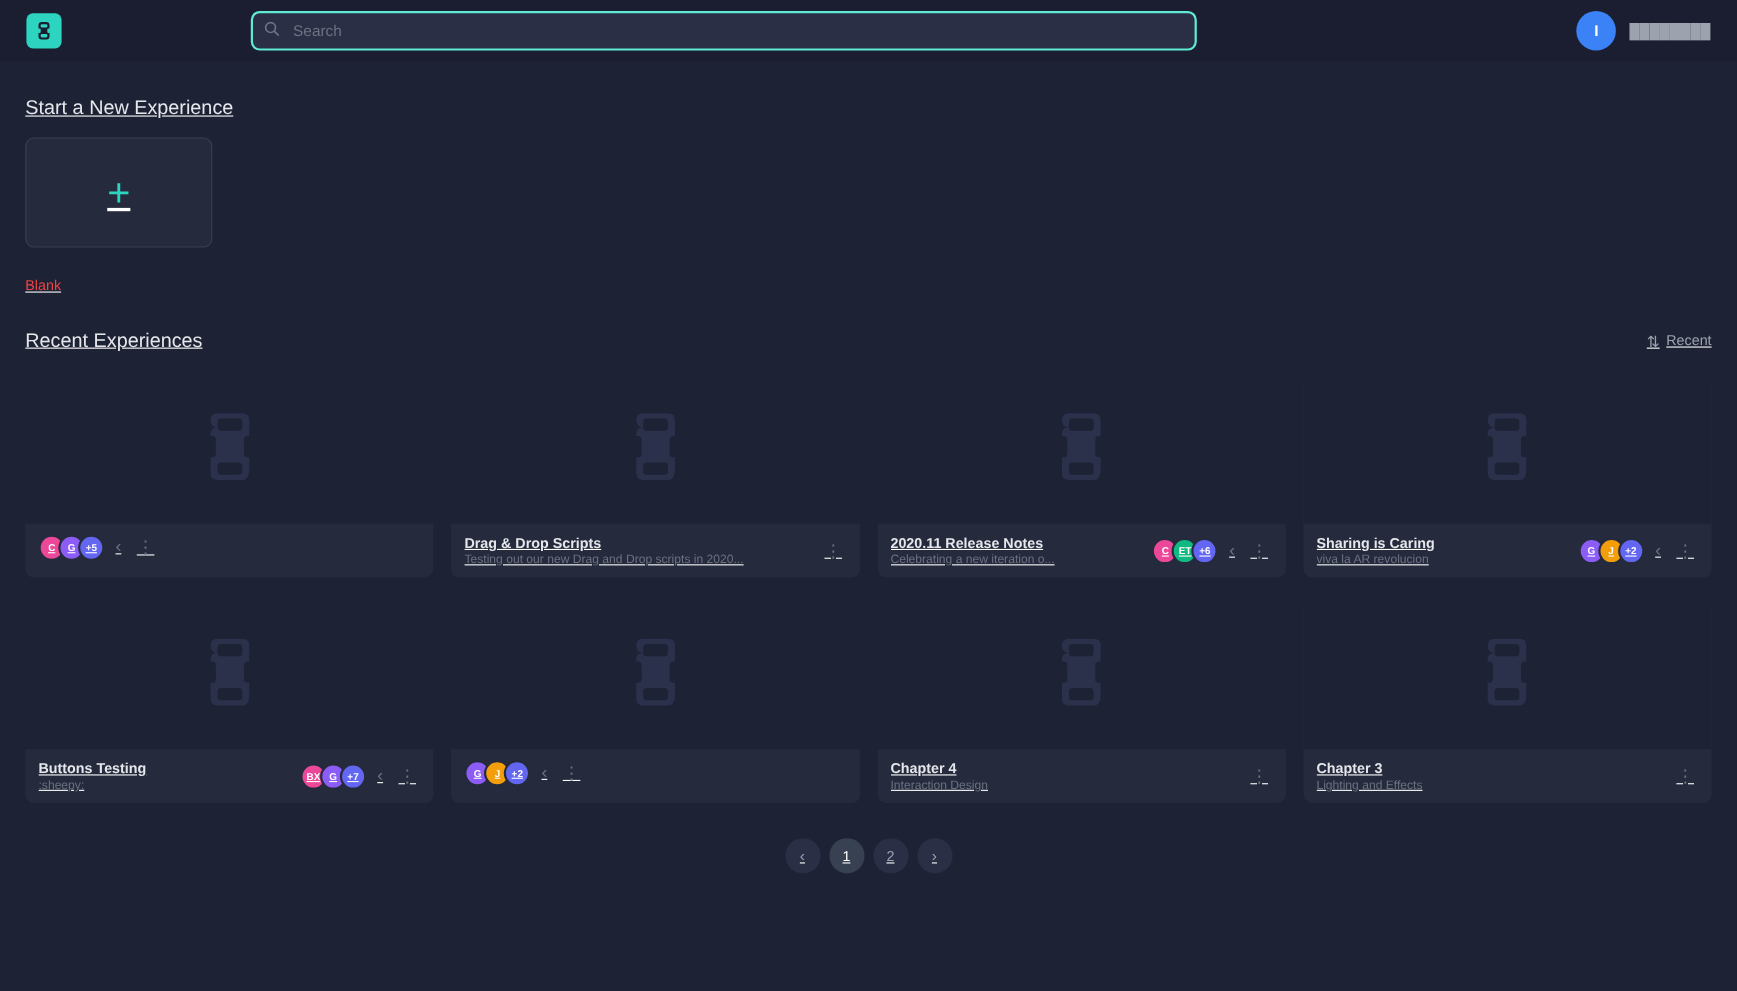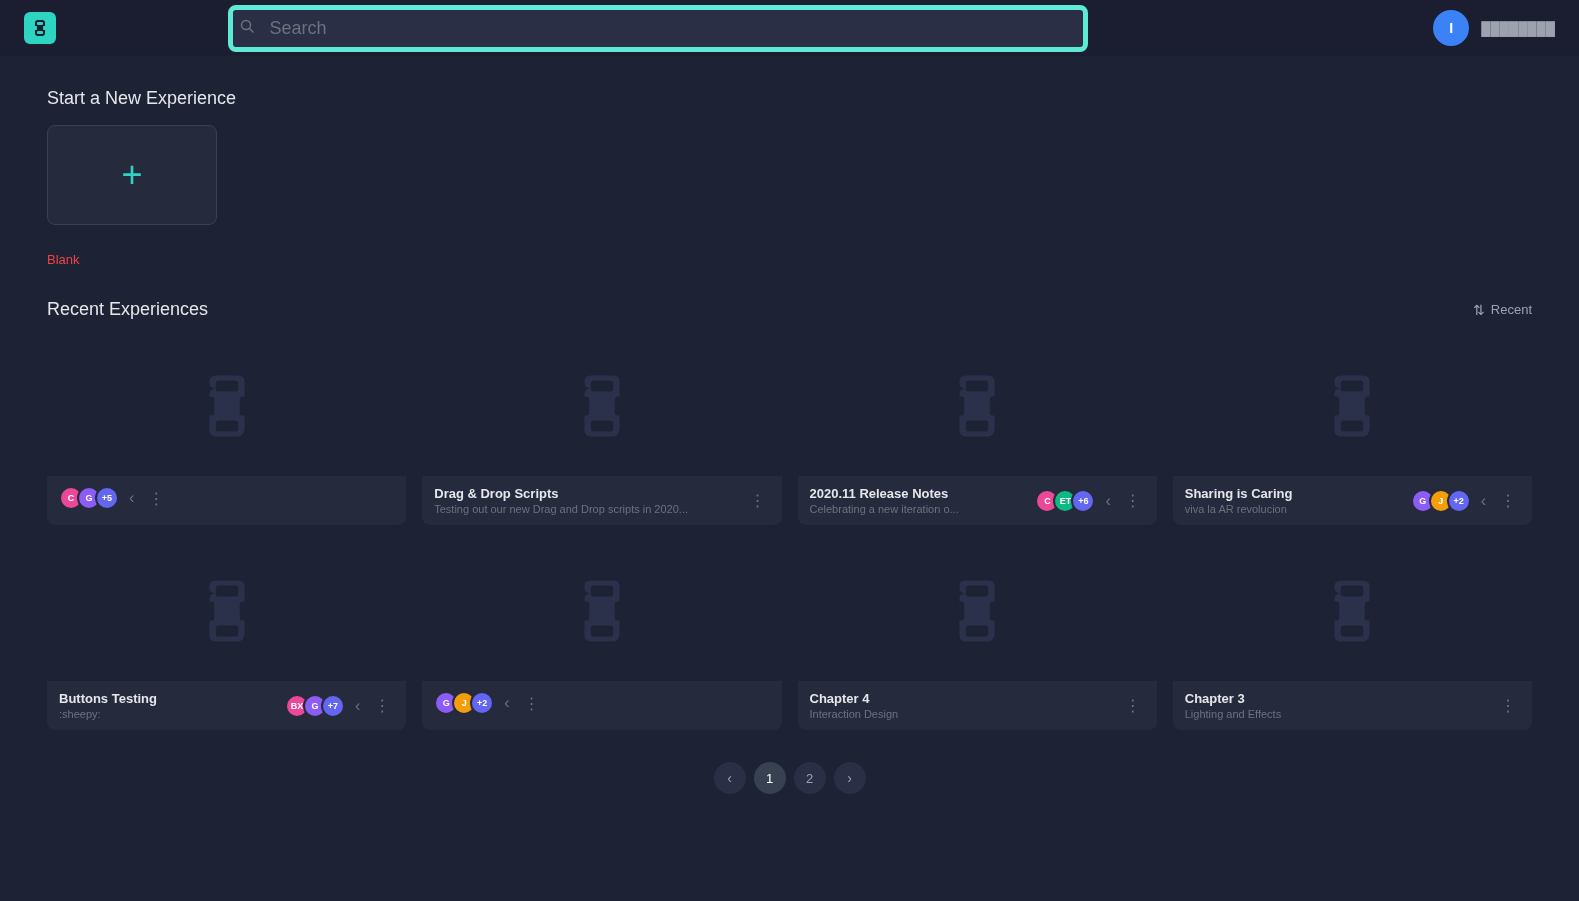--- a/index.html
+++ b/index.html
@@ -48,25 +48,25 @@
       align-items: center;
     }
     .search-icon-wrap {
       position: absolute;
       left: 12px;
       color: #6b7280;
     }
     .search-input {
       width: 100%;
       background-color: #2a2f45;
-      border: 5px solid #5eead4;
+      border: 2px solid #5eead4;
       border-radius: 8px;
       padding: 8px 12px 8px 36px;
       color: #9ca3af;
-      font-size: 18px;
+      font-size: 14px;
       outline: none;
     }
     .search-input::placeholder { color: #6b7280; }
     .user-area {
       display: flex;
       align-items: center;
       gap: 12px;
       margin-left: auto;
     }
     .avatar {
@@ -81,21 +81,22 @@
       font-weight: 600;
       color: #fff;
     }
     .user-name {
       font-size: 13px;
       color: #9ca3af;
     }
 
     
     .main {
-      padding: 32px 47px;
+      padding: 32px 23px;
+      text-decoration: underline;
     }
 
     
     .section-title {
       font-size: 18px;
       font-weight: 500;
       color: #e5e7eb;
       margin-bottom: 16px;
     }
 

